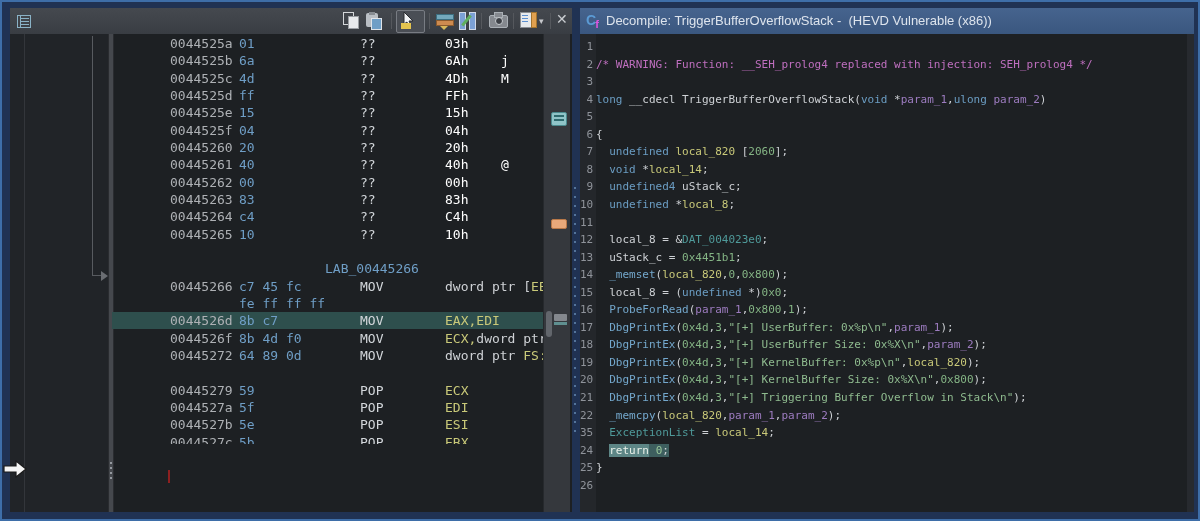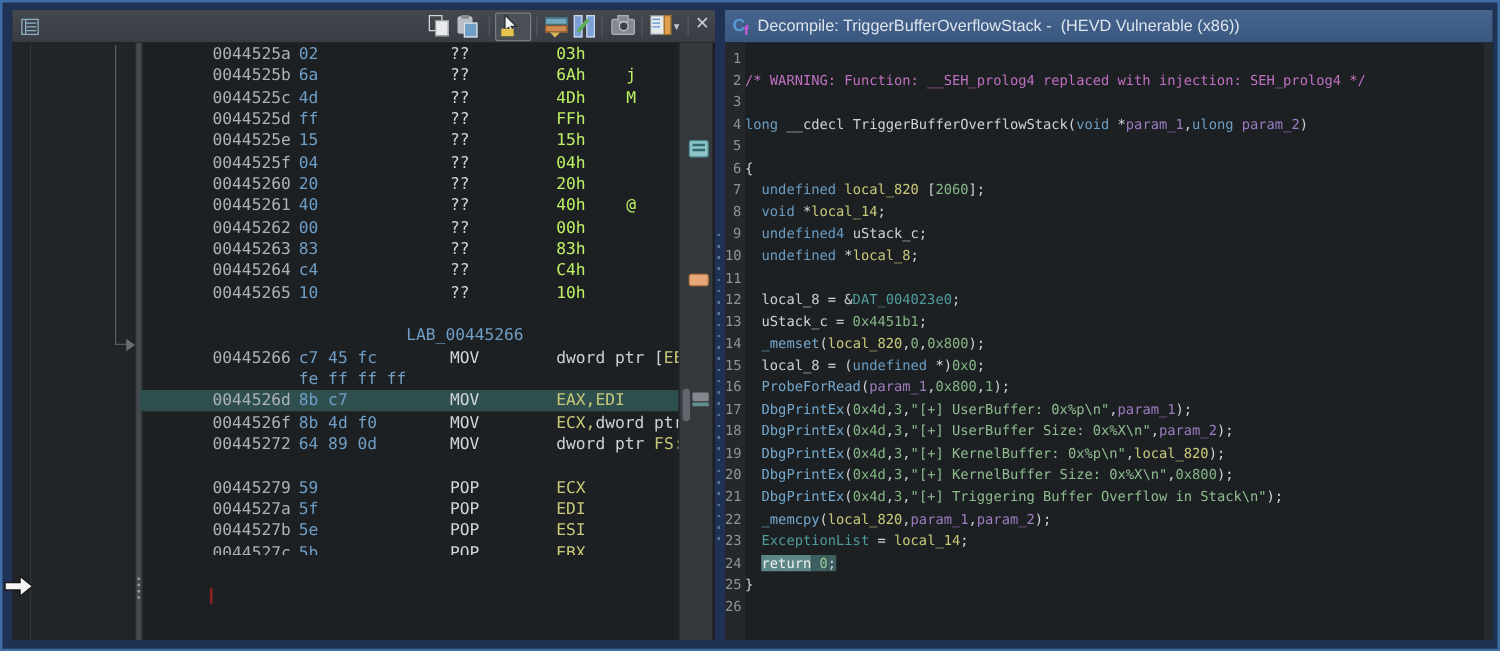--- a/index.html
+++ b/index.html
@@ -74,21 +74,21 @@
   #lmargin{position:absolute;left:533px;top:0;width:26px;height:478px;background:#35383d;border-left:1px solid #26292d;}
   .mk-teal{position:absolute;left:7px;top:78px;width:14px;height:12px;background:#8fc4c8;border:1px solid #4a8a8e;border-radius:2px;}
   .mk-teal i{display:block;height:2px;background:#2e6a6e;margin:2px 2px 0 2px;}
   .mk-orange{position:absolute;left:7px;top:185px;width:14px;height:8px;background:#e8a87a;border:1px solid #b87848;border-radius:2px;}
   .mk-pill{position:absolute;left:2px;top:277px;width:6px;height:26px;background:#62666c;border-radius:3px;}
   .mk-dash{position:absolute;left:10px;top:280px;width:13px;height:7px;background:#84888e;border-radius:1px;}
   .mk-dash2{position:absolute;left:10px;top:288px;width:13px;height:3px;background:#5f8f90;}
 
   
   .c-addr{color:#aeb1b5;}.c-byte{color:#6f9ec6;}.c-mnem{color:#d3d7db;}
-  .c-val{color:#bef264;}.c-reg{color:#c9c979;}.c-ptr{color:#ced1d5;}.c-lbl{color:#6f9ec6;}
+  .c-val{color:#ffffff;}.c-reg{color:#c9c979;}.c-ptr{color:#ced1d5;}.c-lbl{color:#6f9ec6;}
 
   
   #decompile-body{position:absolute;left:0;top:26px;width:614px;height:478px;background:#1d2023;overflow:hidden;}
   #dgutter{position:absolute;left:0;top:0;width:16px;height:478px;background:#24272b;}
   #dscroll{position:absolute;right:0;top:0;width:7px;height:478px;background:#272a2f;}
   .cline{position:absolute;left:0;height:17px;line-height:17px;font-size:11px;white-space:pre;}
   .cline .ln{display:inline-block;width:13px;text-align:right;margin-right:3px;color:#8f939a;}
   .c-pln{color:#ced1d5;}.c-com{color:#bf6fbf;}.c-typ{color:#6b9dc3;}
   .c-fnc{color:#74a8cd;}.c-prm{color:#9d7cc0;}.c-num{color:#85b585;}
   .c-str{color:#8fbb8f;}.c-glb{color:#4f9a9a;}.c-vrk{color:#c9c979;}
@@ -168,21 +168,21 @@
         <div class="jmph"></div>
         <div class="jmpa"></div>
       </div>
       <div id="ldivider">
         <span class="dot" style="top:428px"></span>
           <span class="dot" style="top:433px"></span>
         <span class="dot" style="top:438px"></span>
           <span class="dot" style="top:443px"></span>
       </div>
       <div id="listing-rows">
-          <div class="lrow" style="top: 1px;"><span class="c-addr" style="left: 58px;">0044525a</span><span class="c-byte" style="left: 127px;">02</span><span class="c-mnem" style="left: 248px;">??</span><span style="left: 333px;"><span class="c-val">03h</span></span></div>
+          <div class="lrow" style="top: 1px;"><span class="c-addr" style="left: 58px;">0044525a</span><span class="c-byte" style="left: 127px;">01</span><span class="c-mnem" style="left: 248px;">??</span><span style="left: 333px;"><span class="c-val">03h</span></span></div>
           <div class="lrow" style="top: 18.33px;"><span class="c-addr" style="left: 58px;">0044525b</span><span class="c-byte" style="left: 127px;">6a</span><span class="c-mnem" style="left: 248px;">??</span><span style="left: 333px;"><span class="c-val">6Ah</span></span><span class="c-val" style="left: 389px;">j</span></div>
           <div class="lrow" style="top: 35.66px;"><span class="c-addr" style="left: 58px;">0044525c</span><span class="c-byte" style="left: 127px;">4d</span><span class="c-mnem" style="left: 248px;">??</span><span style="left: 333px;"><span class="c-val">4Dh</span></span><span class="c-val" style="left: 389px;">M</span></div>
           <div class="lrow" style="top: 52.99px;"><span class="c-addr" style="left: 58px;">0044525d</span><span class="c-byte" style="left: 127px;">ff</span><span class="c-mnem" style="left: 248px;">??</span><span style="left: 333px;"><span class="c-val">FFh</span></span></div>
           <div class="lrow" style="top: 70.32px;"><span class="c-addr" style="left: 58px;">0044525e</span><span class="c-byte" style="left: 127px;">15</span><span class="c-mnem" style="left: 248px;">??</span><span style="left: 333px;"><span class="c-val">15h</span></span></div>
           <div class="lrow" style="top: 87.65px;"><span class="c-addr" style="left: 58px;">0044525f</span><span class="c-byte" style="left: 127px;">04</span><span class="c-mnem" style="left: 248px;">??</span><span style="left: 333px;"><span class="c-val">04h</span></span></div>
           <div class="lrow" style="top: 104.98px;"><span class="c-addr" style="left: 58px;">00445260</span><span class="c-byte" style="left: 127px;">20</span><span class="c-mnem" style="left: 248px;">??</span><span style="left: 333px;"><span class="c-val">20h</span></span></div>
           <div class="lrow" style="top: 122.31px;"><span class="c-addr" style="left: 58px;">00445261</span><span class="c-byte" style="left: 127px;">40</span><span class="c-mnem" style="left: 248px;">??</span><span style="left: 333px;"><span class="c-val">40h</span></span><span class="c-val" style="left: 389px;">@</span></div>
           <div class="lrow" style="top: 139.64px;"><span class="c-addr" style="left: 58px;">00445262</span><span class="c-byte" style="left: 127px;">00</span><span class="c-mnem" style="left: 248px;">??</span><span style="left: 333px;"><span class="c-val">00h</span></span></div>
           <div class="lrow" style="top: 156.97px;"><span class="c-addr" style="left: 58px;">00445263</span><span class="c-byte" style="left: 127px;">83</span><span class="c-mnem" style="left: 248px;">??</span><span style="left: 333px;"><span class="c-val">83h</span></span></div>
           <div class="lrow" style="top: 174.3px;"><span class="c-addr" style="left: 58px;">00445264</span><span class="c-byte" style="left: 127px;">c4</span><span class="c-mnem" style="left: 248px;">??</span><span style="left: 333px;"><span class="c-val">C4h</span></span></div>
@@ -240,21 +240,21 @@
           <div class="cline" style="top: 214.6px;"><span class="ln">13</span><span class="c-pln">  uStack_c = </span><span class="c-num">0x4451b1</span><span class="c-pln">;</span></div>
           <div class="cline" style="top: 232.15px;"><span class="ln">14</span><span class="c-pln">  </span><span class="c-fnc">_memset</span><span class="c-pln">(</span><span class="c-vrk">local_820</span><span class="c-pln">,</span><span class="c-num">0</span><span class="c-pln">,</span><span class="c-num">0x800</span><span class="c-pln">);</span></div>
           <div class="cline" style="top: 249.7px;"><span class="ln">15</span><span class="c-pln">  local_8 = (</span><span class="c-typ">undefined</span><span class="c-pln"> *)</span><span class="c-num">0x0</span><span class="c-pln">;</span></div>
           <div class="cline" style="top: 267.25px;"><span class="ln">16</span><span class="c-pln">  </span><span class="c-fnc">ProbeForRead</span><span class="c-pln">(</span><span class="c-prm">param_1</span><span class="c-pln">,</span><span class="c-num">0x800</span><span class="c-pln">,</span><span class="c-num">1</span><span class="c-pln">);</span></div>
           <div class="cline" style="top: 284.8px;"><span class="ln">17</span><span class="c-pln">  </span><span class="c-fnc">DbgPrintEx</span><span class="c-pln">(</span><span class="c-num">0x4d</span><span class="c-pln">,</span><span class="c-num">3</span><span class="c-pln">,</span><span class="c-str">"[+] UserBuffer: 0x%p\n"</span><span class="c-pln">,</span><span class="c-prm">param_1</span><span class="c-pln">);</span></div>
           <div class="cline" style="top: 302.35px;"><span class="ln">18</span><span class="c-pln">  </span><span class="c-fnc">DbgPrintEx</span><span class="c-pln">(</span><span class="c-num">0x4d</span><span class="c-pln">,</span><span class="c-num">3</span><span class="c-pln">,</span><span class="c-str">"[+] UserBuffer Size: 0x%X\n"</span><span class="c-pln">,</span><span class="c-prm">param_2</span><span class="c-pln">);</span></div>
           <div class="cline" style="top: 319.9px;"><span class="ln">19</span><span class="c-pln">  </span><span class="c-fnc">DbgPrintEx</span><span class="c-pln">(</span><span class="c-num">0x4d</span><span class="c-pln">,</span><span class="c-num">3</span><span class="c-pln">,</span><span class="c-str">"[+] KernelBuffer: 0x%p\n"</span><span class="c-pln">,</span><span class="c-vrk">local_820</span><span class="c-pln">);</span></div>
           <div class="cline" style="top: 337.45px;"><span class="ln">20</span><span class="c-pln">  </span><span class="c-fnc">DbgPrintEx</span><span class="c-pln">(</span><span class="c-num">0x4d</span><span class="c-pln">,</span><span class="c-num">3</span><span class="c-pln">,</span><span class="c-str">"[+] KernelBuffer Size: 0x%X\n"</span><span class="c-pln">,</span><span class="c-num">0x800</span><span class="c-pln">);</span></div>
           <div class="cline" style="top: 355px;"><span class="ln">21</span><span class="c-pln">  </span><span class="c-fnc">DbgPrintEx</span><span class="c-pln">(</span><span class="c-num">0x4d</span><span class="c-pln">,</span><span class="c-num">3</span><span class="c-pln">,</span><span class="c-str">"[+] Triggering Buffer Overflow in Stack\n"</span><span class="c-pln">);</span></div>
           <div class="cline" style="top: 372.55px;"><span class="ln">22</span><span class="c-pln">  </span><span class="c-fnc">_memcpy</span><span class="c-pln">(</span><span class="c-vrk">local_820</span><span class="c-pln">,</span><span class="c-prm">param_1</span><span class="c-pln">,</span><span class="c-prm">param_2</span><span class="c-pln">);</span></div>
-          <div class="cline" style="top: 390.1px;"><span class="ln">23</span><span class="c-pln">  </span><span class="c-glb">ExceptionList</span><span class="c-pln"> = </span><span class="c-vrk">local_14</span><span class="c-pln">;</span></div>
+          <div class="cline" style="top: 390.1px;"><span class="ln">35</span><span class="c-pln">  </span><span class="c-glb">ExceptionList</span><span class="c-pln"> = </span><span class="c-vrk">local_14</span><span class="c-pln">;</span></div>
           <div class="cline" style="top: 407.65px;"><span class="ln">24</span><span class="c-pln">  </span><span class="c-rhl">return</span><span class="c-hl"> </span><span class="c-nhl">0</span><span class="c-hl">;</span></div>
           <div class="cline" style="top: 425.2px;"><span class="ln">25</span><span class="c-pln">}</span></div>
           <div class="cline" style="top: 442.75px;"><span class="ln">26</span></div>
         </div>
     </div>
   </div>
 
   <svg id="cursor" width="26" height="18">
     <polygon points="1,6 13,6 13,1 23,9 13,17 13,12 1,12 1,6" fill="#f5f5f5" stroke="#1a1a1a" stroke-width="1.2"></polygon>
   </svg>

